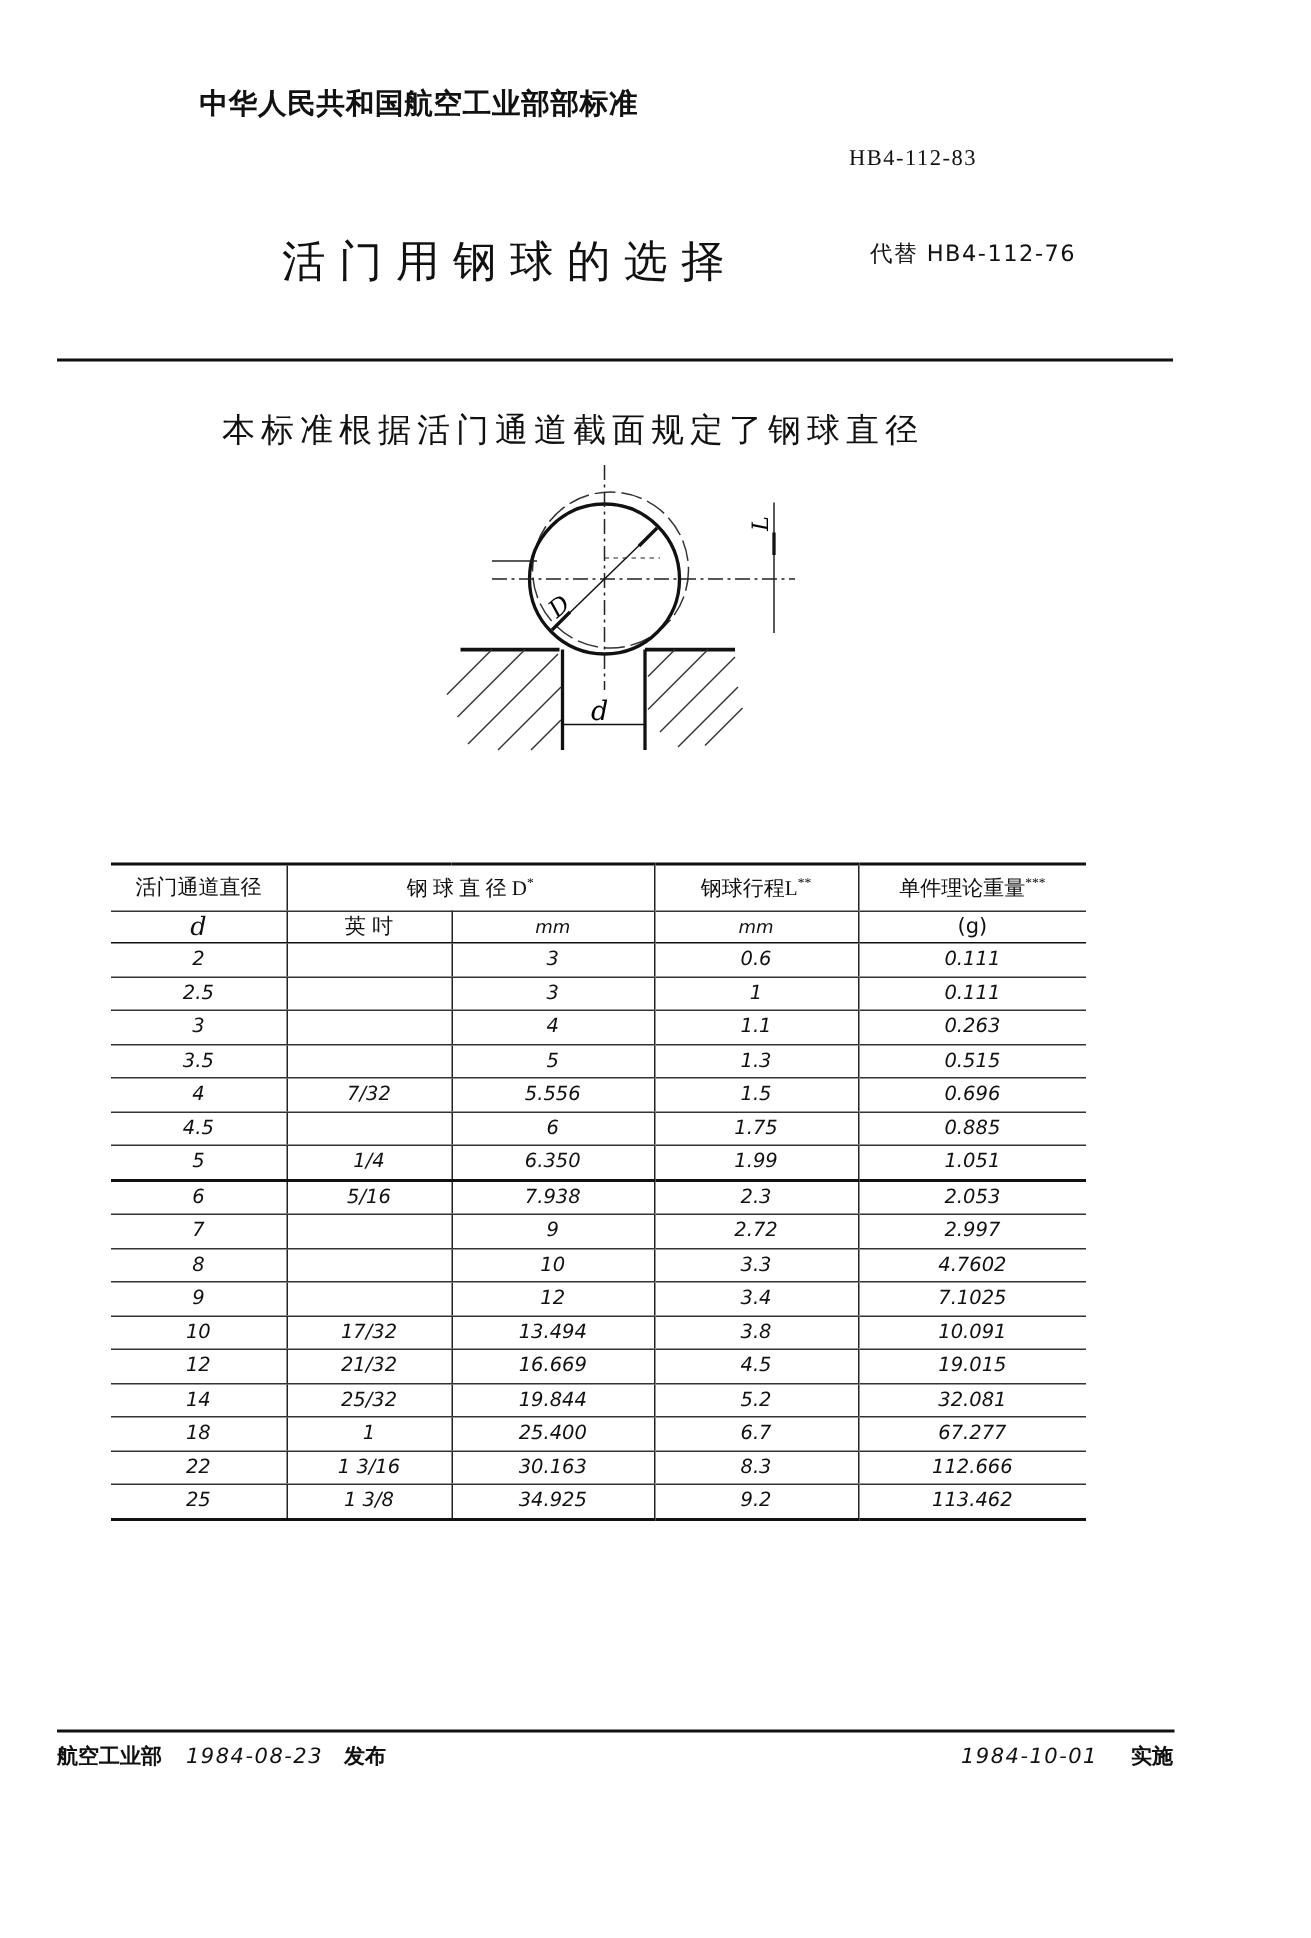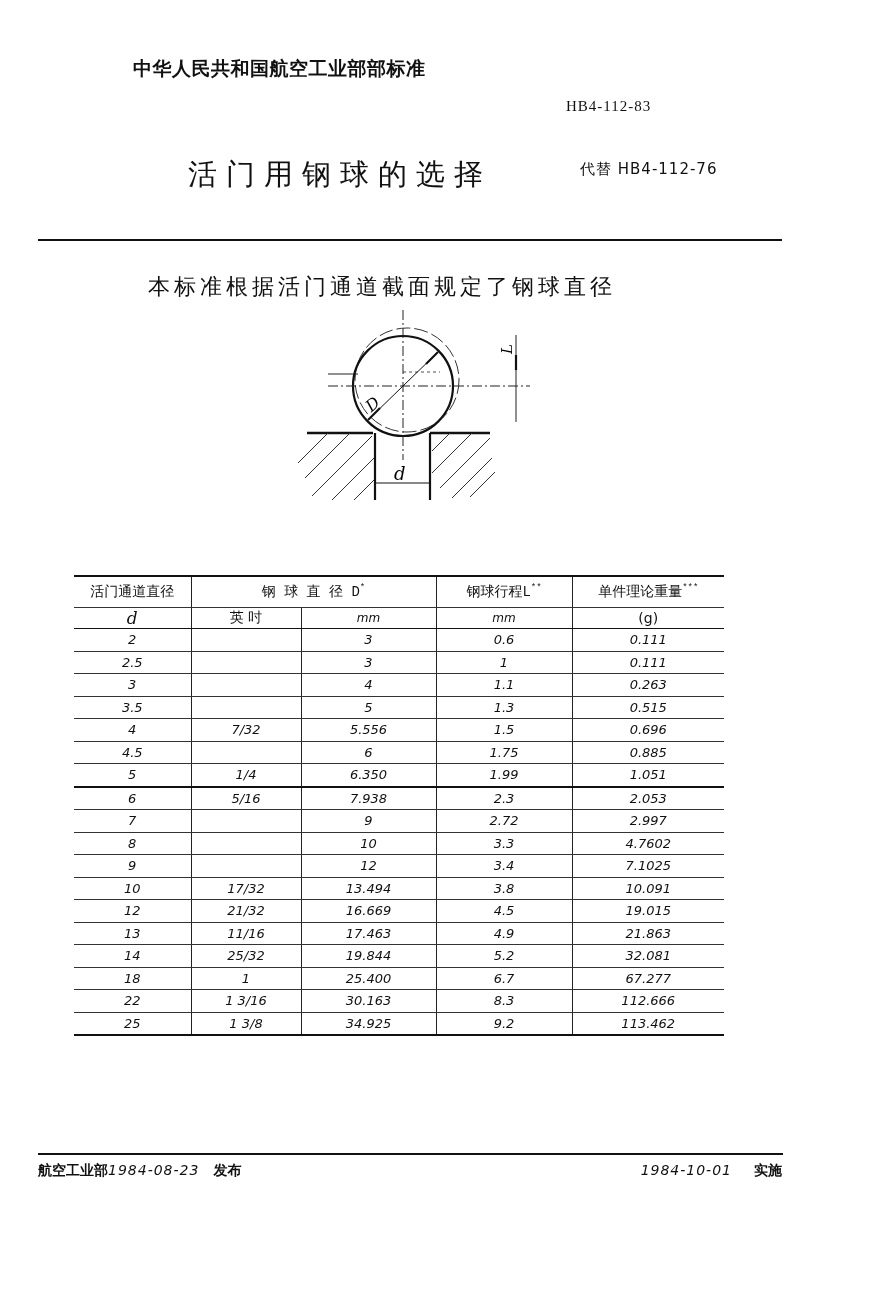--- a/index.html
+++ b/index.html
@@ -9,27 +9,27 @@
   .std-code{left:566px;top:98px;font-size:15px;font-family:Liberation Serif, serif;letter-spacing:1px;}
   .title{left:188px;top:155px;font-size:29px;font-family:"DejaVu Serif",serif;letter-spacing:9px;}
   .replaces{left:537px;top:160px;font-size:15px;letter-spacing:1px;margin-left:43px;}
   .rule-top{left:38px;top:239px;width:744px;height:2px;background:#111;}
   .intro{left:148px;top:272px;font-size:22px;font-family:"DejaVu Serif",serif;letter-spacing:4px;}
   .diagram{left:280px;top:300px;width:280px;height:220px;}
   table.spec{position:absolute;left:74px;top:575px;width:650px;border-collapse:collapse;font-size:13px;font-style:italic;font-family:"DejaVu Sans",sans-serif;}
   table.spec td,table.spec th{border-bottom:1px solid #333;text-align:center;padding:0;height:21.5px;font-weight:normal;}
   table.spec th{font-style:normal;font-size:14px;}
   table.spec .vl{border-left:1px solid #222;}
-  table.spec tr.h1 th{height:30px;border-top:2px solid #111;font-family:Liberation Mono, monospace;}
+  table.spec tr.h1 th{height:30px;border-top:2px solid #111;font-family:Liberation Serif, serif;}
   table.spec tr.h2 th{height:20px;border-bottom:1.5px solid #111;}
   table.spec tr.thick td{border-bottom:2px solid #111;}
   table.spec tr.last td{border-bottom:2.5px solid #111;}
   .rule-bottom{left:38px;top:1153px;width:745px;height:2px;background:#111;}
   .foot-left{left:38px;top:1162px;font-size:14px;font-weight:bold;}
-  .foot-left .date{font-weight:normal;font-style:italic;margin:0 14px 0 0;letter-spacing:1px;}
+  .foot-left .date{font-weight:normal;font-style:italic;margin:0 14px 0 16px;letter-spacing:1px;}
   .foot-right{right:92px;top:1162px;font-size:14px;font-weight:bold;}
   .foot-right .date{font-weight:normal;font-style:italic;margin-right:22px;letter-spacing:1px;text-align:center;}
   sup{font-size:9px;}
 </style>
 </head>
 <body>
 
 <div class="abs std-org">中华人民共和国航空工业部部标准</div>
 <div class="abs std-code">HB4-112-83</div>
 <div class="abs title">活门用钢球的选择</div>
@@ -193,27 +193,20 @@
         <td class="vl">10.091</td>
       </tr>
       <tr>
         <td>12</td>
         <td class="vl">21/32</td>
         <td class="vl">16.669</td>
         <td class="vl">4.5</td>
         <td class="vl">19.015</td>
       </tr>
       <tr>
-        <td>13</td>
-        <td class="vl">11/16</td>
-        <td class="vl">17.463</td>
-        <td class="vl">4.9</td>
-        <td class="vl">21.863</td>
-      </tr>
-      <tr>
         <td>14</td>
         <td class="vl">25/32</td>
         <td class="vl">19.844</td>
         <td class="vl">5.2</td>
         <td class="vl">32.081</td>
       </tr>
       <tr>
         <td>18</td>
         <td class="vl">1</td>
         <td class="vl">25.400</td>

